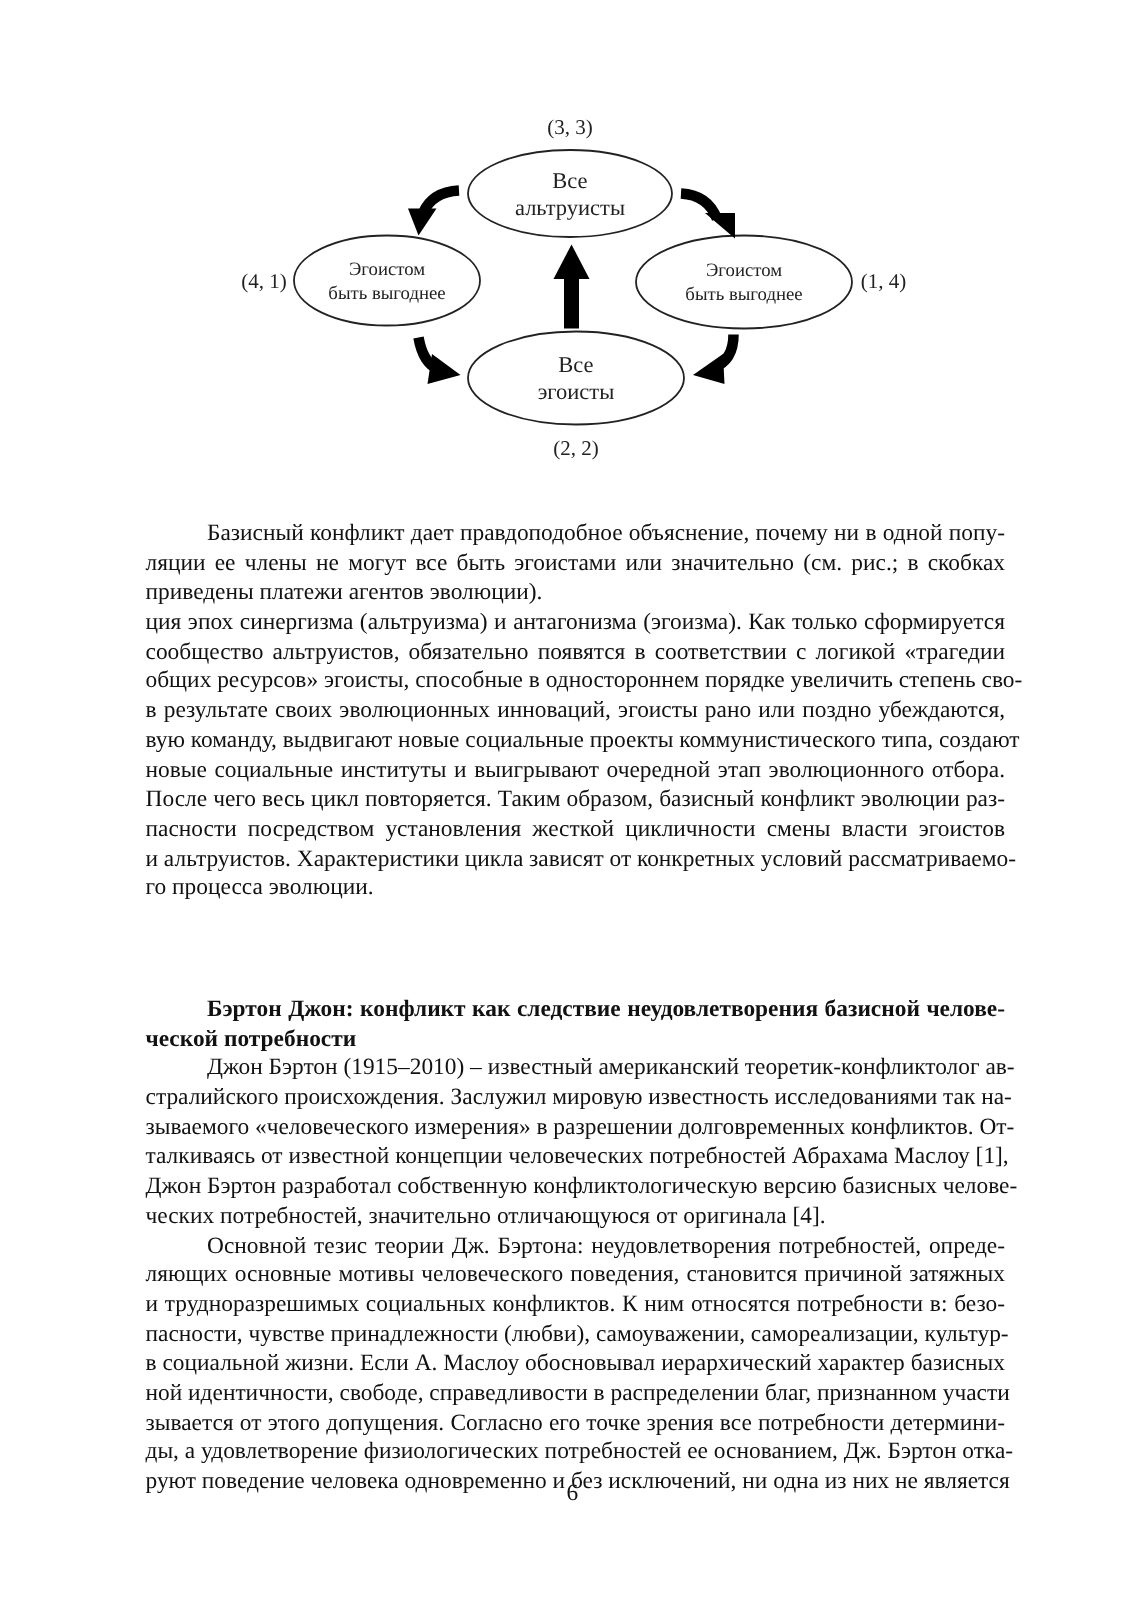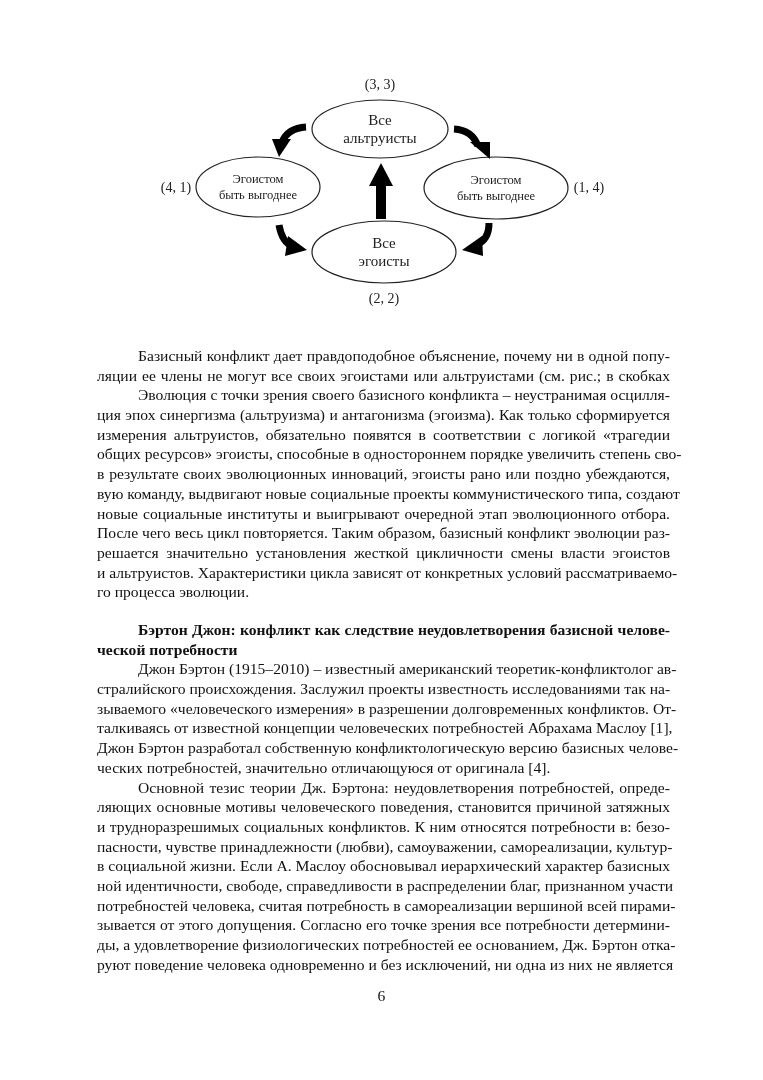--- a/index.html
+++ b/index.html
@@ -45,21 +45,21 @@
     .line.last {
       text-align-last: left;
     }
     .line.indent {
       padding-left: 41px;
     }
     .heading .line {
       font-weight: bold;
     }
     #block1 { top: 346px; }
-    #block2 { top: 620px; }
+    #block2 { top: 663px; }
     .page-number {
       position: absolute;
       top: 987px;
       left: 0;
       width: 763px;
       text-align: center;
       font-size: 15.6px;
     }
   </style>
 </head>
@@ -119,57 +119,56 @@
     <g>
       <rect x="376" y="183" width="10" height="36" fill="#000"></rect>
       <polygon points="369,186 393,186 381,163" fill="#000"></polygon>
     </g>
   </svg>
 </div>
 
 <div class="text-block" id="block1">
   <div class="paragraph">
     <span class="line indent">Базисный конфликт дает правдоподобное объяснение, почему ни в одной попу-</span>
-    <span class="line">ляции ее члены не могут все своих эгоистами или альтруистами (см. рис.; в скобках</span>
+    <span class="line">ляции ее члены не могут все быть эгоистами или значительно (см. рис.; в скобках</span>
+    <span class="line last">приведены платежи агентов эволюции).</span>
   </div>
   <div class="paragraph">
-    <span class="line indent">Эволюция с точки зрения своего базисного конфликта – неустранимая осцилля-</span>
     <span class="line">ция эпох синергизма (альтруизма) и антагонизма (эгоизма). Как только сформируется</span>
-    <span class="line">измерения альтруистов, обязательно появятся в соответствии с логикой «трагедии</span>
+    <span class="line">сообщество альтруистов, обязательно появятся в соответствии с логикой «трагедии</span>
     <span class="line">общих ресурсов» эгоисты, способные в одностороннем порядке увеличить степень сво-</span>
     <span class="line">в результате своих эволюционных инноваций, эгоисты рано или поздно убеждаются,</span>
     <span class="line">вую команду, выдвигают новые социальные проекты коммунистического типа, создают</span>
     <span class="line">новые социальные институты и выигрывают очередной этап эволюционного отбора.</span>
     <span class="line">После чего весь цикл повторяется. Таким образом, базисный конфликт эволюции раз-</span>
-    <span class="line">решается значительно установления жесткой цикличности смены власти эгоистов</span>
+    <span class="line">пасности посредством установления жесткой цикличности смены власти эгоистов</span>
     <span class="line">и альтруистов. Характеристики цикла зависят от конкретных условий рассматриваемо-</span>
     <span class="line last">го процесса эволюции.</span>
   </div>
 </div>
 
 <div class="text-block" id="block2">
   <div class="heading">
     <span class="line indent">Бэртон Джон: конфликт как следствие неудовлетворения базисной челове-</span>
     <span class="line last">ческой потребности</span>
   </div>
   <div class="paragraph">
     <span class="line indent">Джон Бэртон (1915–2010) – известный американский теоретик-конфликтолог ав-</span>
-    <span class="line">стралийского происхождения. Заслужил проекты известность исследованиями так на-</span>
+    <span class="line">стралийского происхождения. Заслужил мировую известность исследованиями так на-</span>
     <span class="line">зываемого «человеческого измерения» в разрешении долговременных конфликтов. От-</span>
     <span class="line">талкиваясь от известной концепции человеческих потребностей Абрахама Маслоу [1],</span>
     <span class="line">Джон Бэртон разработал собственную конфликтологическую версию базисных челове-</span>
     <span class="line last">ческих потребностей, значительно отличающуюся от оригинала [4].</span>
   </div>
   <div class="paragraph">
     <span class="line indent">Основной тезис теории Дж. Бэртона: неудовлетворения потребностей, опреде-</span>
     <span class="line">ляющих основные мотивы человеческого поведения, становится причиной затяжных</span>
     <span class="line">и трудноразрешимых социальных конфликтов. К ним относятся потребности в: безо-</span>
     <span class="line">пасности, чувстве принадлежности (любви), самоуважении, самореализации, культур-</span>
     <span class="line">в социальной жизни. Если А. Маслоу обосновывал иерархический характер базисных</span>
     <span class="line">ной идентичности, свободе, справедливости в распределении благ, признанном участи</span>
-    <span class="line">потребностей человека, считая потребность в самореализации вершиной всей пирами-</span>
     <span class="line">зывается от этого допущения. Согласно его точке зрения все потребности детермини-</span>
     <span class="line">ды, а удовлетворение физиологических потребностей ее основанием, Дж. Бэртон отка-</span>
     <span class="line">руют поведение человека одновременно и без исключений, ни одна из них не является</span>
   </div>
 </div>
 
 <div class="page-number">6</div>
 
 </body></html>

